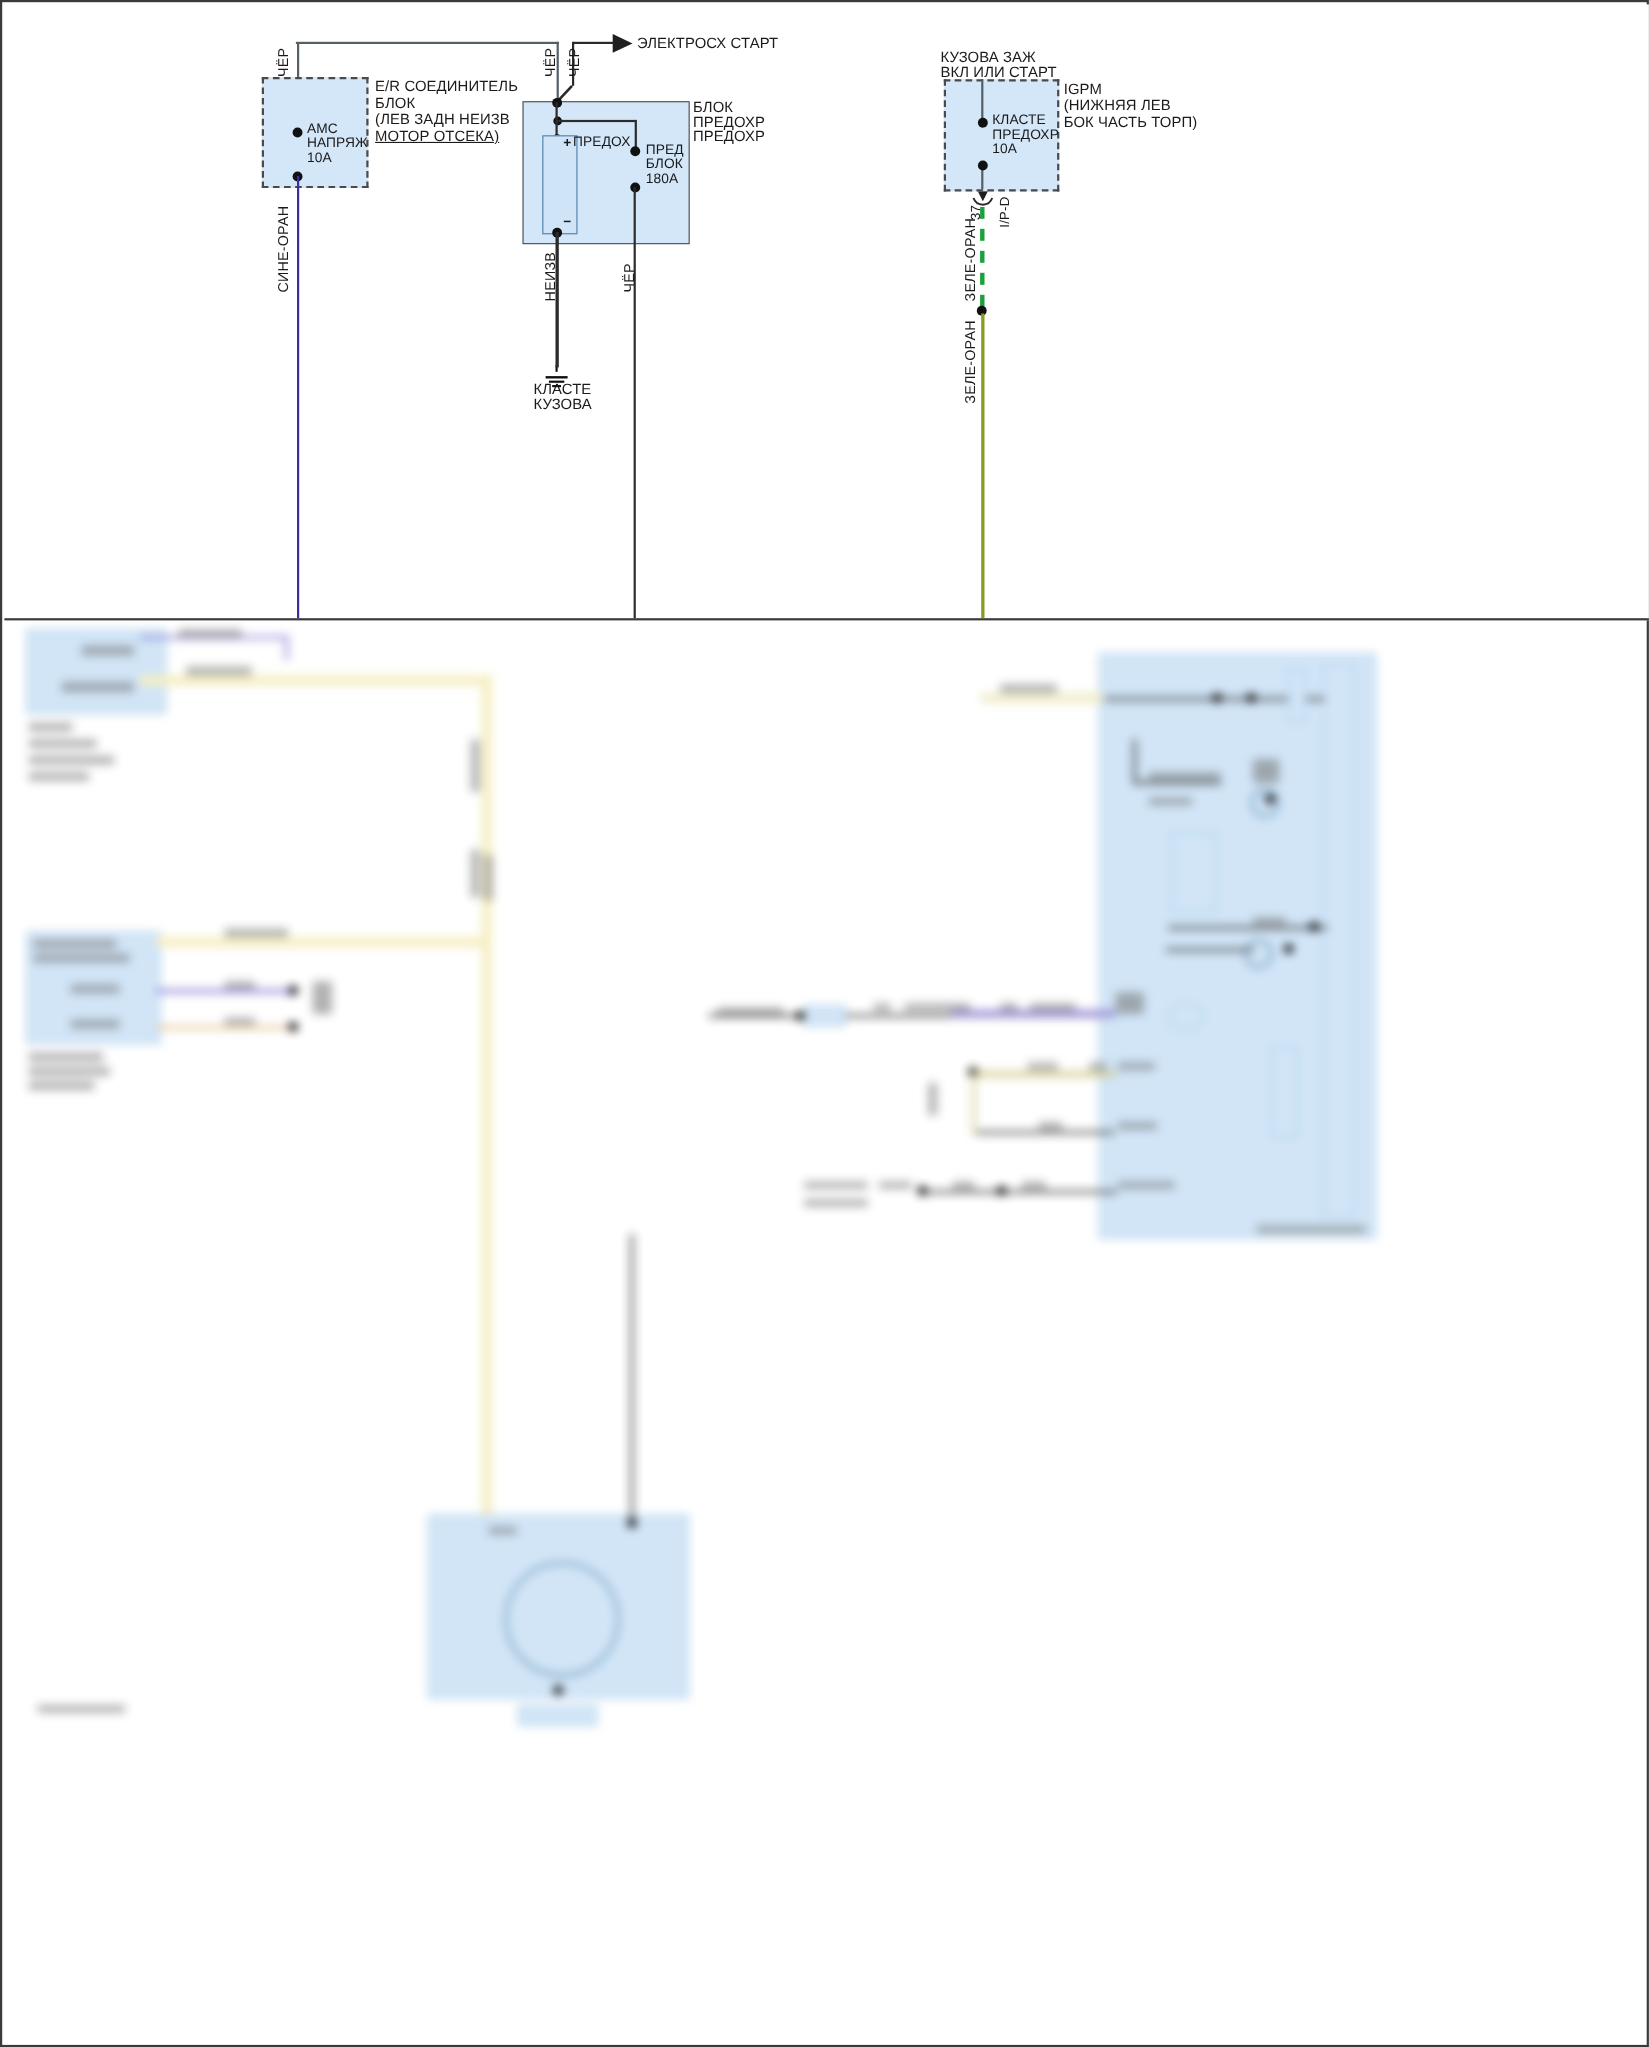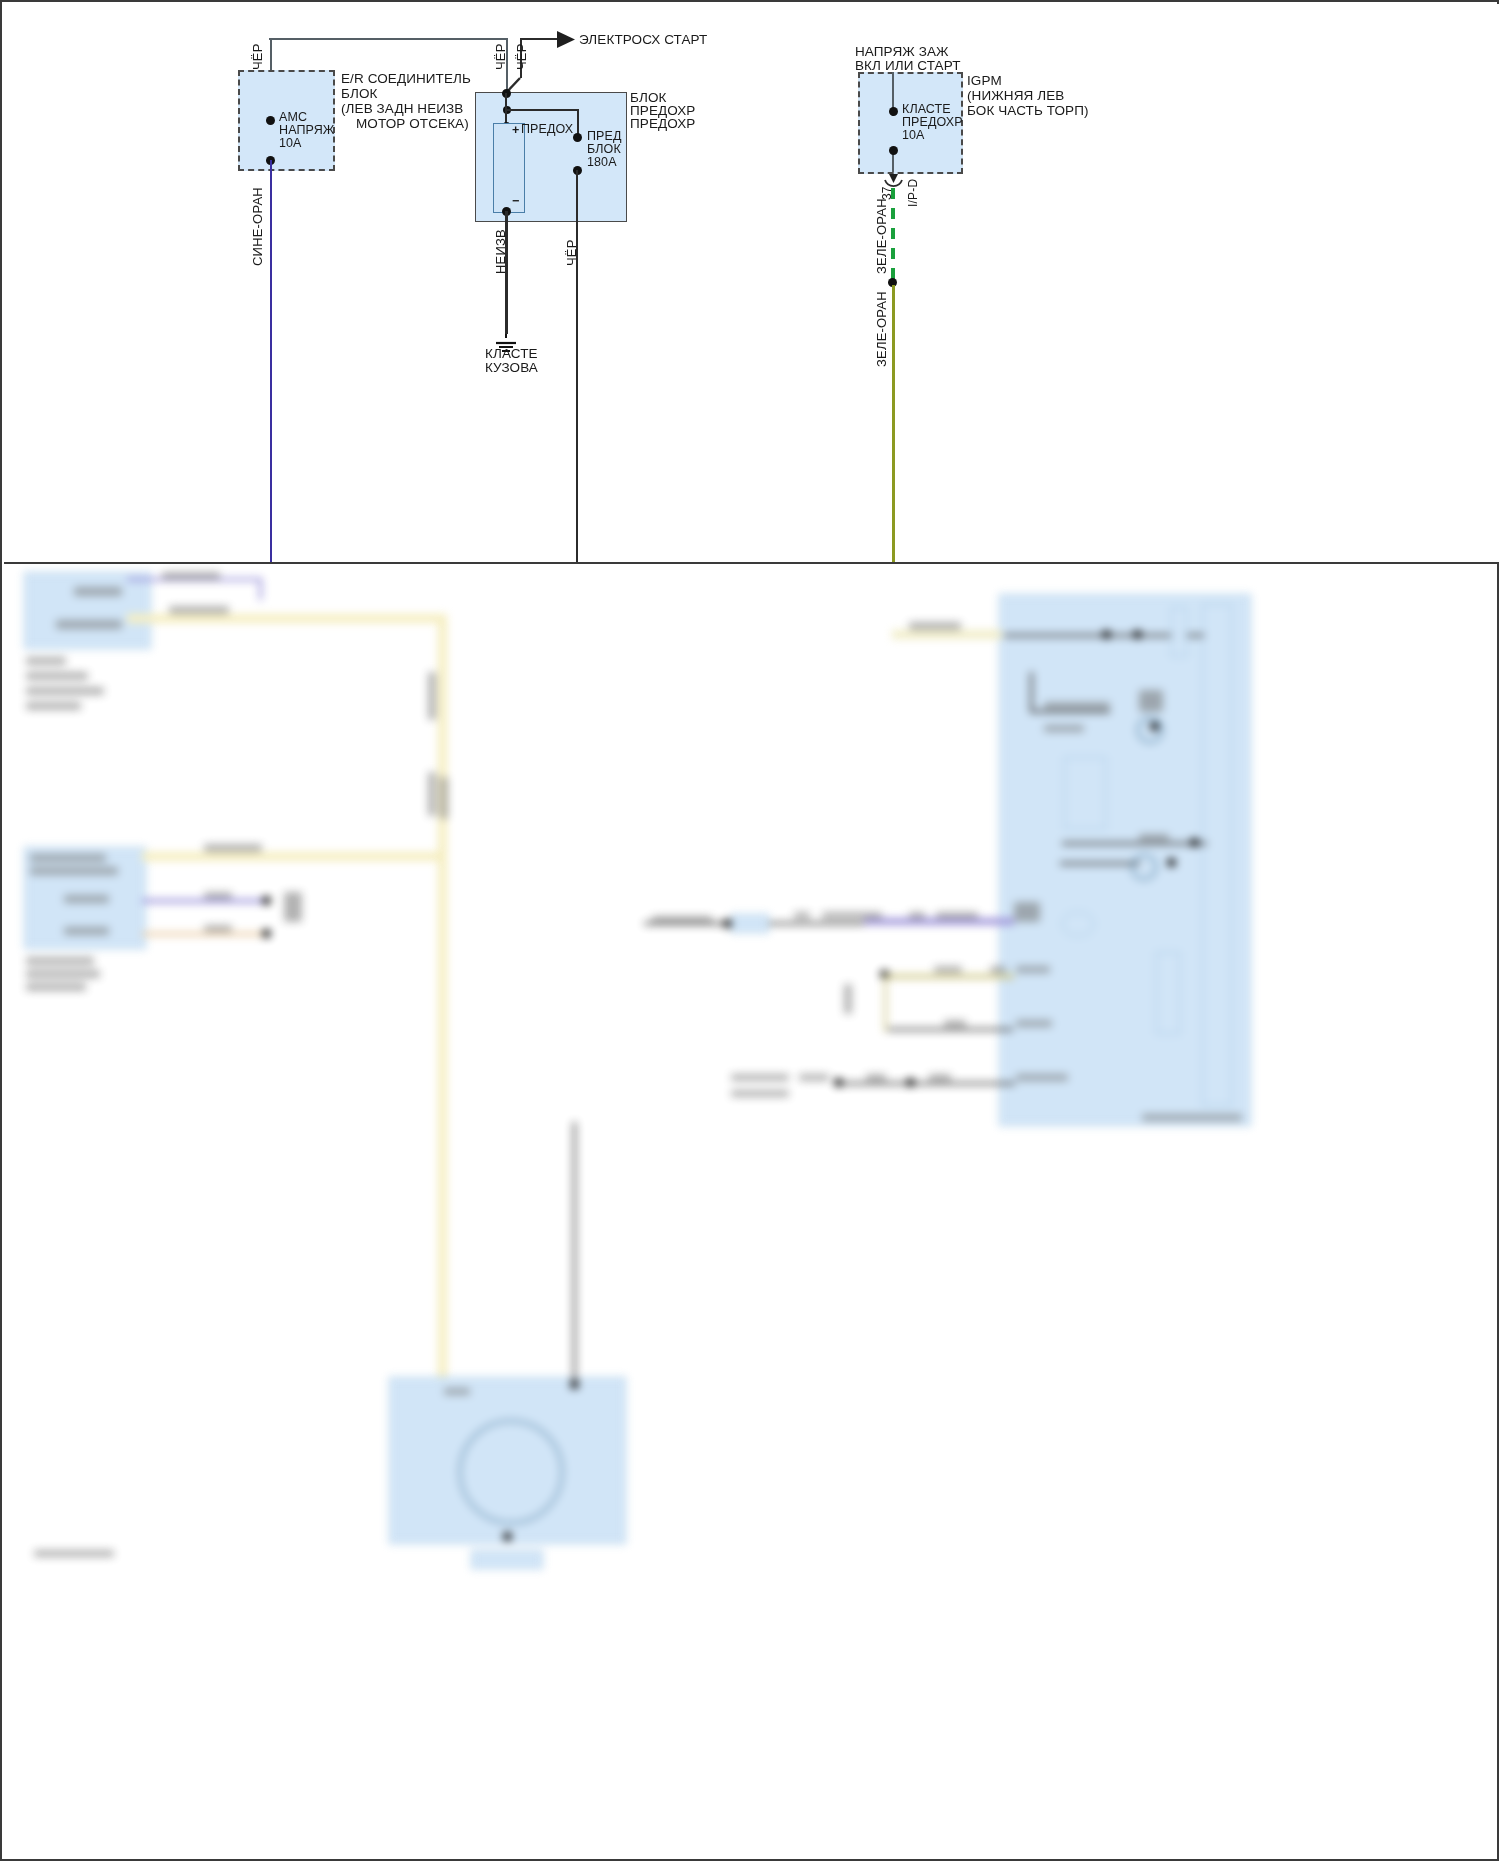--- a/index.html
+++ b/index.html
@@ -218,21 +218,21 @@
 
     <div class="fuseblock dashed" style="left:234px;top:66px;width:97px;height:101px;"></div>
     <div class="node" style="left:262px;top:112px;"></div>
     <div class="node" style="left:262px;top:152px;"></div>
     <div class="lbl sm" style="left:275px;top:106px;">AMC</div>
     <div class="lbl sm" style="left:275px;top:119px;">НАПРЯЖ</div>
     <div class="lbl sm" style="left:275px;top:132px;">10А</div>
     <div class="lbl" style="left:337px;top:67px;">E/R СОЕДИНИТЕЛЬ</div>
     <div class="lbl" style="left:337px;top:82px;">БЛОК</div>
     <div class="lbl" style="left:337px;top:97px;">(ЛЕВ ЗАДН НЕИЗВ</div>
-    <div class="lbl" style="left:352px;top:112px;">МОТОР ОТСЕКА)</div>
+    <div class="lbl" style="left:337px;top:112px;text-decoration:underline;">МОТОР ОТСЕКА)</div>
 
     <div class="wire v blu" style="left:266px;top:156px;height:402px;"></div>
     <div class="vlbl" style="left:246px;top:262px;">СИНЕ-ОРАН</div>
 
     <div class="fuseblock solid" style="left:471px;top:88px;width:152px;height:130px;"></div>
     <div class="node" style="left:498px;top:85px;"></div>
     <div class="node sm" style="left:499px;top:102px;"></div>
     <div class="wire h blk" style="left:502px;top:105px;width:72px;"></div>
     <div class="wire v blk" style="left:501px;top:89px;height:32px;"></div>
     <div class="wire v blk" style="left:573px;top:105px;height:28px;"></div>
@@ -255,21 +255,21 @@
     <div class="lbl" style="left:626px;top:112px;">ПРЕДОХР</div>
 
     <div class="wire v blk" style="left:501px;top:207px;height:123px;width:2.6px;"></div>
     <div class="vlbl" style="left:489px;top:270px;">НЕИЗВ</div>
     <div class="lbl" style="left:481px;top:342px;">КЛАСТЕ</div>
     <div class="lbl" style="left:481px;top:356px;">КУЗОВА</div>
 
     <div class="wire v blk" style="left:572px;top:166px;height:392px;"></div>
     <div class="vlbl" style="left:560px;top:262px;">ЧЁР</div>
 
-    <div class="lbl" style="left:851px;top:40px;">НАПРЯЖ ЗАЖ</div>
+    <div class="lbl" style="left:851px;top:40px;">КУЗОВА ЗАЖ</div>
     <div class="lbl" style="left:851px;top:54px;">ВКЛ ИЛИ СТАРТ</div>
     <div class="fuseblock dashed" style="left:854px;top:68px;width:105px;height:102px;"></div>
     <div class="wire v gry" style="left:888px;top:68px;height:44px;"></div>
     <div class="wire v gry" style="left:888px;top:150px;height:18px;"></div>
     <div class="node" style="left:885px;top:103px;"></div>
     <div class="node" style="left:885px;top:142px;"></div>
     <div class="lbl sm" style="left:898px;top:98px;">КЛАСТЕ</div>
     <div class="lbl sm" style="left:898px;top:111px;">ПРЕДОХР</div>
     <div class="lbl sm" style="left:898px;top:124px;">10А</div>
     <div class="lbl" style="left:963px;top:69px;">IGPM</div>

